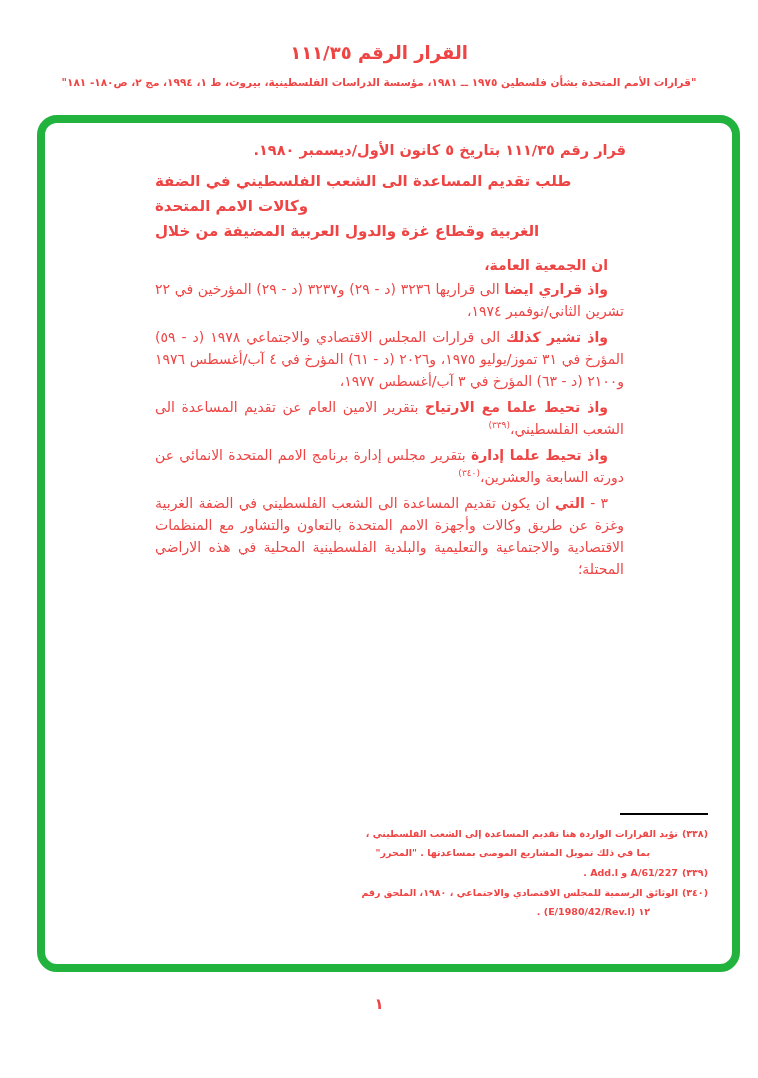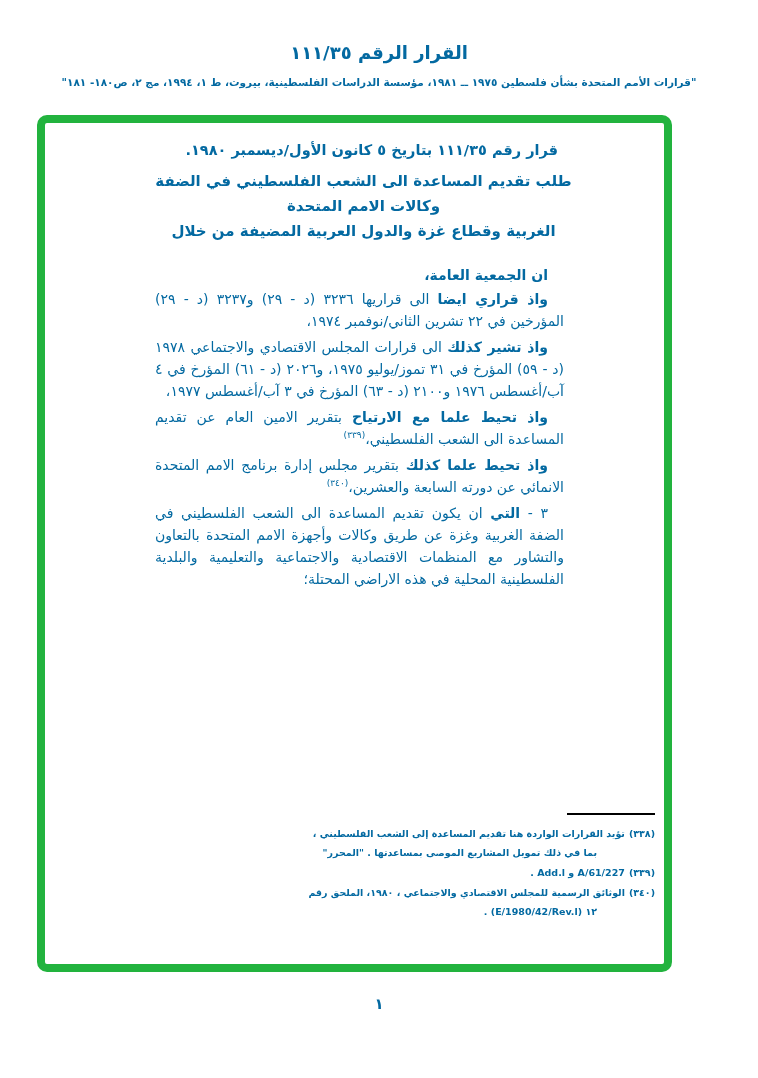--- a/index.html
+++ b/index.html
@@ -1,75 +1,75 @@
 <!DOCTYPE html>
 <html lang="ar"><head>
 <meta charset="utf-8">
 <style>
   html,body{margin:0;padding:0;background:#ffffff;}
   .page{
     position:relative;
     width:758px;height:1078px;
     background:#ffffff;
     font-family:"DejaVu Sans",sans-serif;
-    color:#0369a1;
+    color:#ef4444;
     overflow:hidden;
   }
   
   .doc-title{
     position:absolute;top:42px;left:0;right:0;
     text-align:center;direction:rtl;
     font-size:18px;font-weight:bold;letter-spacing:0.5px;
   }
   .doc-source{
     position:absolute;top:76px;left:0;right:0;
     text-align:center;direction:rtl;
     font-size:10.5px;font-weight:bold;
     white-space:nowrap;
   }
   
   .green-box{
     position:absolute;left:37px;top:115px;
-    width:635px;height:857px;
+    width:703px;height:857px;
     border:8px solid #22b33e;
-    border-radius:10px;
+    border-radius:20px;
     box-sizing:border-box;
     background:#fff;
     overflow:hidden;
   }
   .content{
     direction:rtl;
     padding:16px 92px 0 110px;
     font-size:14px;line-height:22px;
     text-align:justify;
   }
   .date-line{
     font-weight:bold;
     text-indent:14px;
     margin:0 0 8px 0;
     font-size:14.5px;
   }
   .res-title{
-    text-align:center;
+    text-align:left;
     font-weight:bold;
     font-size:15px;line-height:25px;
-    margin:0 0 20px 0;
+    margin:0 0 10px 0;
   }
-  .para{margin:0 8px 4px 0;text-indent:16px;}
+  .para{margin:0 16px 4px 0;text-indent:16px;}
   .para .lead{font-weight:bold;}
   .para.preamble-open{font-weight:bold;margin-bottom:2px;}
   sup.ref{
     font-size:9px;
     line-height:0;
     vertical-align:6px;
   }
   
   .footnotes{
     position:absolute;
-    top:690px;right:9px;
+    top:690px;right:24px;
     width:352px;
     direction:rtl;
     font-size:9.5px;font-weight:bold;
     line-height:19px;
     text-align:right;
   }
   .fn-rule{
     width:88px;height:2px;background:#000;
     margin-bottom:9px;
   }
@@ -107,21 +107,21 @@
 
       <p class="para preamble-open"><span class="num"></span><span class="lead">ان الجمعية العامة،</span><span></span><sup class="ref"></sup></p>
 
 
       <p class="para"><span class="num"></span><span class="lead">واذ قراري ايضا</span><span> الى قراريها ٣٢٣٦ (د - ٢٩) و٣٢٣٧ (د - ٢٩) المؤرخين في ٢٢ تشرين الثاني/نوفمبر ١٩٧٤،</span><sup class="ref"></sup></p>
 
       <p class="para"><span class="num"></span><span class="lead">واذ تشير كذلك</span><span> الى قرارات المجلس الاقتصادي والاجتماعي ١٩٧٨ (د - ٥٩) المؤرخ في ٣١ تموز/يوليو ١٩٧٥، و٢٠٢٦ (د - ٦١) المؤرخ في ٤ آب/أغسطس ١٩٧٦ و٢١٠٠ (د - ٦٣) المؤرخ في ٣ آب/أغسطس ١٩٧٧،</span><sup class="ref"></sup></p>
 
       <p class="para"><span class="num"></span><span class="lead">واذ تحيط علما مع الارتياح</span><span> بتقرير الامين العام عن تقديم المساعدة الى الشعب الفلسطيني،</span><sup class="ref">(٣٣٩)</sup></p>
 
-      <p class="para"><span class="num"></span><span class="lead">واذ تحيط علما كذلك</span><span> بتقرير مجلس إدارة برنامج الامم المتحدة الانمائي عن دورته السابعة والعشرين،</span><sup class="ref">(٣٤٠)</sup></p>
+      <p class="para"><span class="num"></span><span class="lead">واذ تحيط علما إدارة</span><span> بتقرير مجلس إدارة برنامج الامم المتحدة الانمائي عن دورته السابعة والعشرين،</span><sup class="ref">(٣٤٠)</sup></p>
 
 
 
       <p class="para"><span class="num">٣ - </span><span class="lead">التي</span><span> ان يكون تقديم المساعدة الى الشعب الفلسطيني في الضفة الغربية وغزة عن طريق وكالات وأجهزة الامم المتحدة بالتعاون والتشاور مع المنظمات الاقتصادية والاجتماعية والتعليمية والبلدية الفلسطينية المحلية في هذه الاراضي المحتلة؛</span><sup class="ref"></sup></p>
 
     </div>
 
     <div class="footnotes">
       <div class="fn-rule"></div>
       <div class="footnote"><span class="fn-num">(٣٣٨)</span><span>تؤيد القرارات الواردة هنا تقديم المساعدة إلى الشعب الفلسطيني ، بما في ذلك تمويل المشاريع الموصى بمساعدتها . "المحرر"</span></div>

